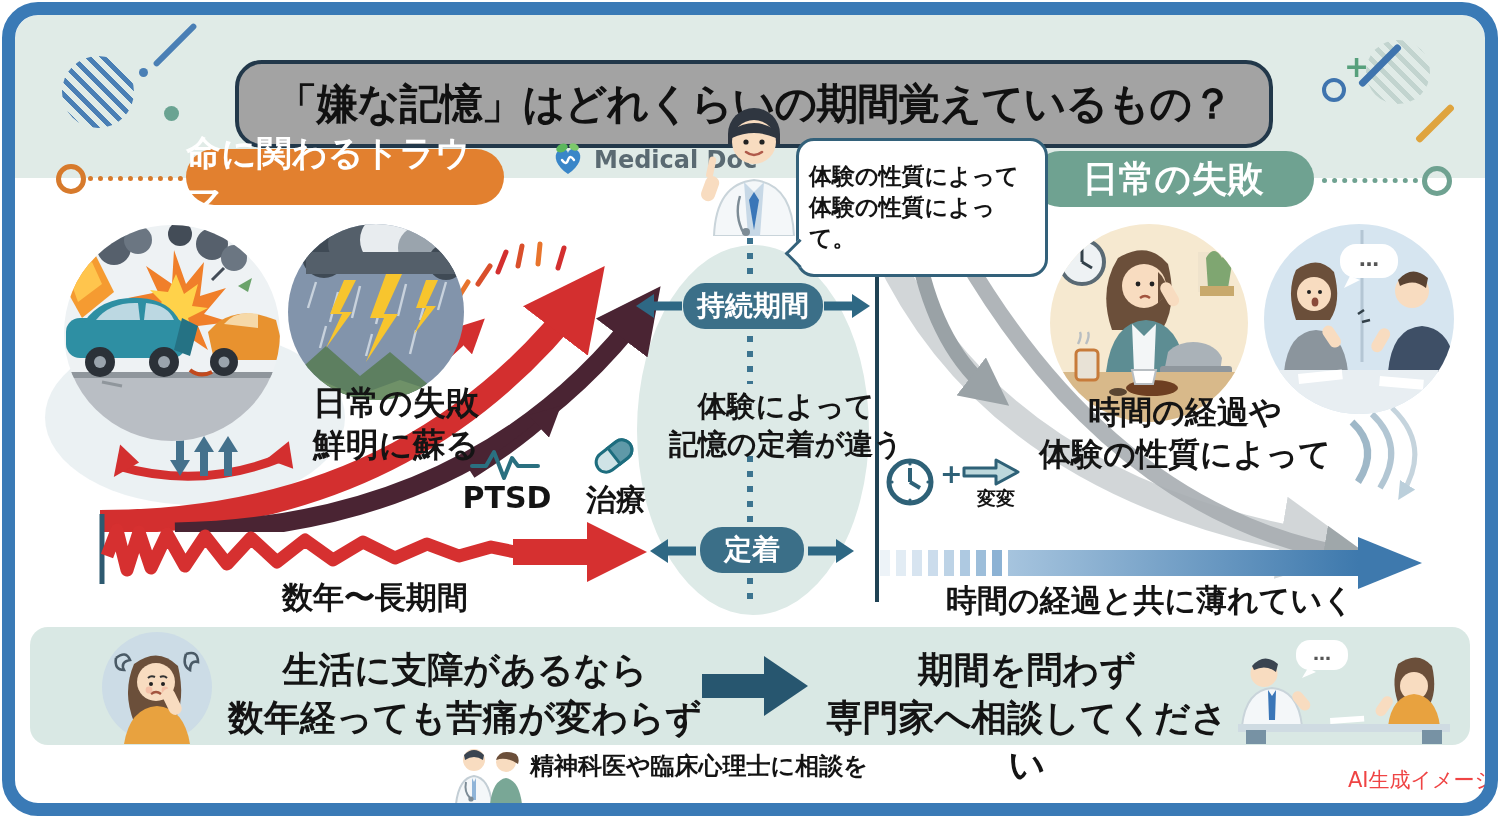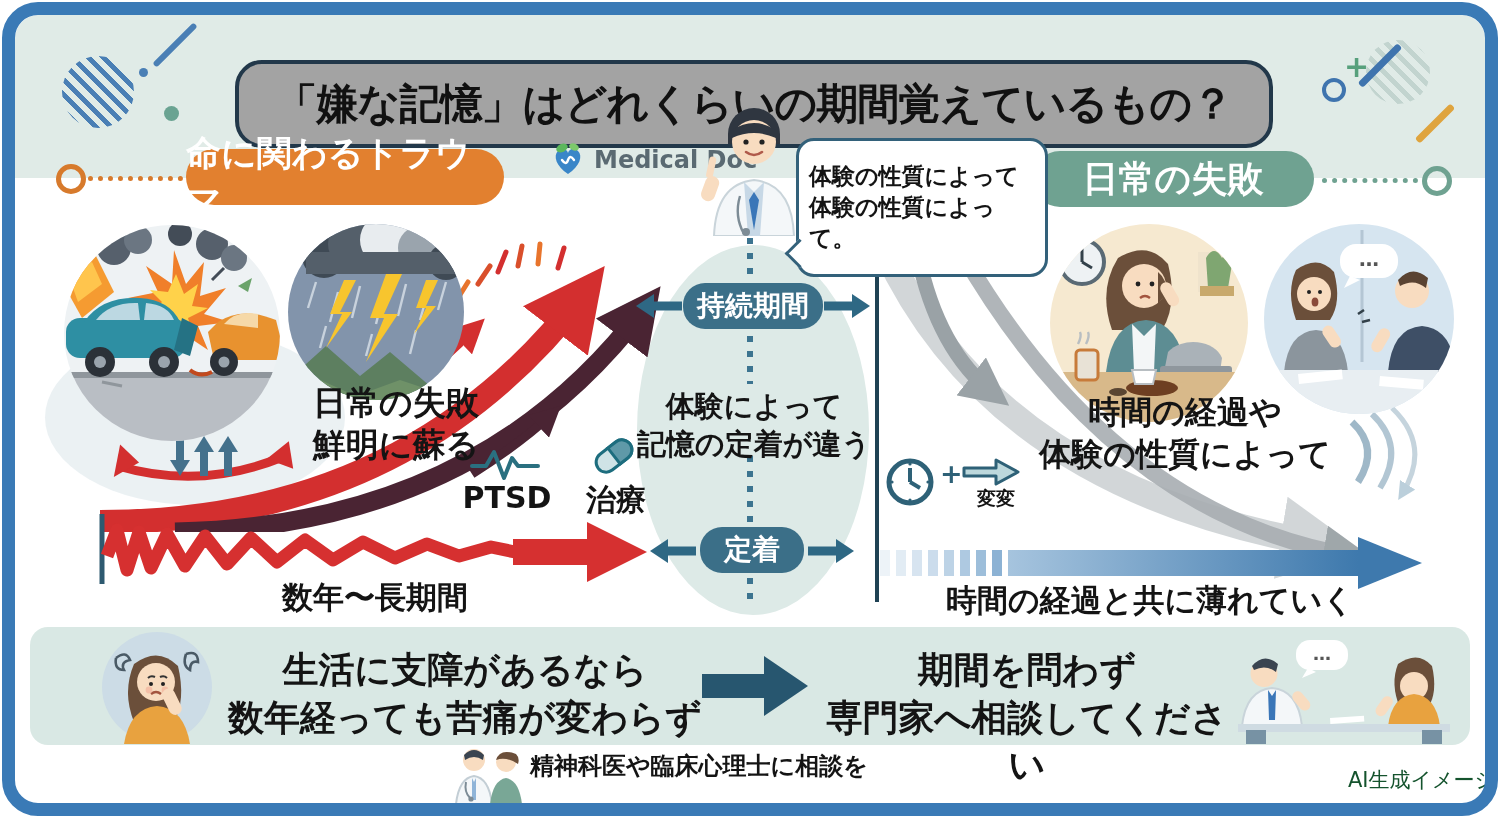--- a/index.html
+++ b/index.html
@@ -249,21 +249,21 @@
       <polygon points="18,1 18,25 0,13" fill="#2e6884"></polygon>
   </svg>
   <div class="cpill" style="left:683px;top:283px;width:140px;height:46px;font-size:28px;">
     <span>持続期間</span>
   </div>
   <svg style="position:absolute;left:824px;top:293px;z-index:4;" width="46" height="26" viewBox="0 0 46 26">
     <line x1="0" y1="13" x2="30" y2="13" stroke="#2e6884" stroke-width="9"></line>
       <polygon points="28,1 28,25 46,13" fill="#2e6884"></polygon>
   </svg>
 
-  <div class="jptext" style="position:absolute;left:634px;top:388px;width:240px;font-size:29px;line-height:1.3;z-index:4;">
+  <div class="jptext" style="position:absolute;left:666px;top:388px;width:240px;font-size:29px;line-height:1.3;z-index:4;">
     <span class="line">体験によって</span>
     <span class="line">記憶の定着が違う</span>
   </div>
 
   <svg style="position:absolute;left:650px;top:538px;z-index:4;" width="46" height="26" viewBox="0 0 46 26">
     <line x1="46" y1="13" x2="16" y2="13" stroke="#2e6884" stroke-width="9"></line>
       <polygon points="18,1 18,25 0,13" fill="#2e6884"></polygon>
   </svg>
   <div class="cpill" style="left:700px;top:527px;width:104px;height:46px;font-size:28px;">
     <span>定着</span>
@@ -452,16 +452,16 @@
     <path d="M4 58 q3 -26 18 -28 q15 2 18 28 z" fill="#f4f7f9" stroke="#c3ced5" stroke-width="2"></path>
     <path d="M20 32 l2 4 l2 -4 l0 22 h-4 z" fill="#8fb4d8"></path>
     <circle cx="54" cy="16" r="10" fill="#f8dcc0"></circle>
     <path d="M44 14 q4 -12 20 -6 q4 4 2 10 q-12 -8 -22 -4" fill="#6b4f3a"></path>
     <path d="M38 58 q3 -24 16 -26 q13 2 16 26 z" fill="#79a796"></path>
     <path d="M14 36 q-2 10 4 16" stroke="#7d8c96" stroke-width="2" fill="none"></path>
     <circle cx="19" cy="53" r="2.6" fill="#7d8c96"></circle>
   </svg>
   <div class="jptext" style="position:absolute;left:530px;top:750px;width:560px;font-size:24px;text-align:left;z-index:3;">精神科医や臨床心理士に相談を</div>
 
-  <div style="position:absolute;left:1348px;top:766px;font-size:21px;color:#14532d;z-index:3;">AI生成イメージ</div>
+  <div style="position:absolute;left:1348px;top:766px;font-size:21px;color:#ef4444;z-index:3;">AI生成イメージ</div>
 
   <div class="frame"></div>
 </div>
 
 </body></html>

